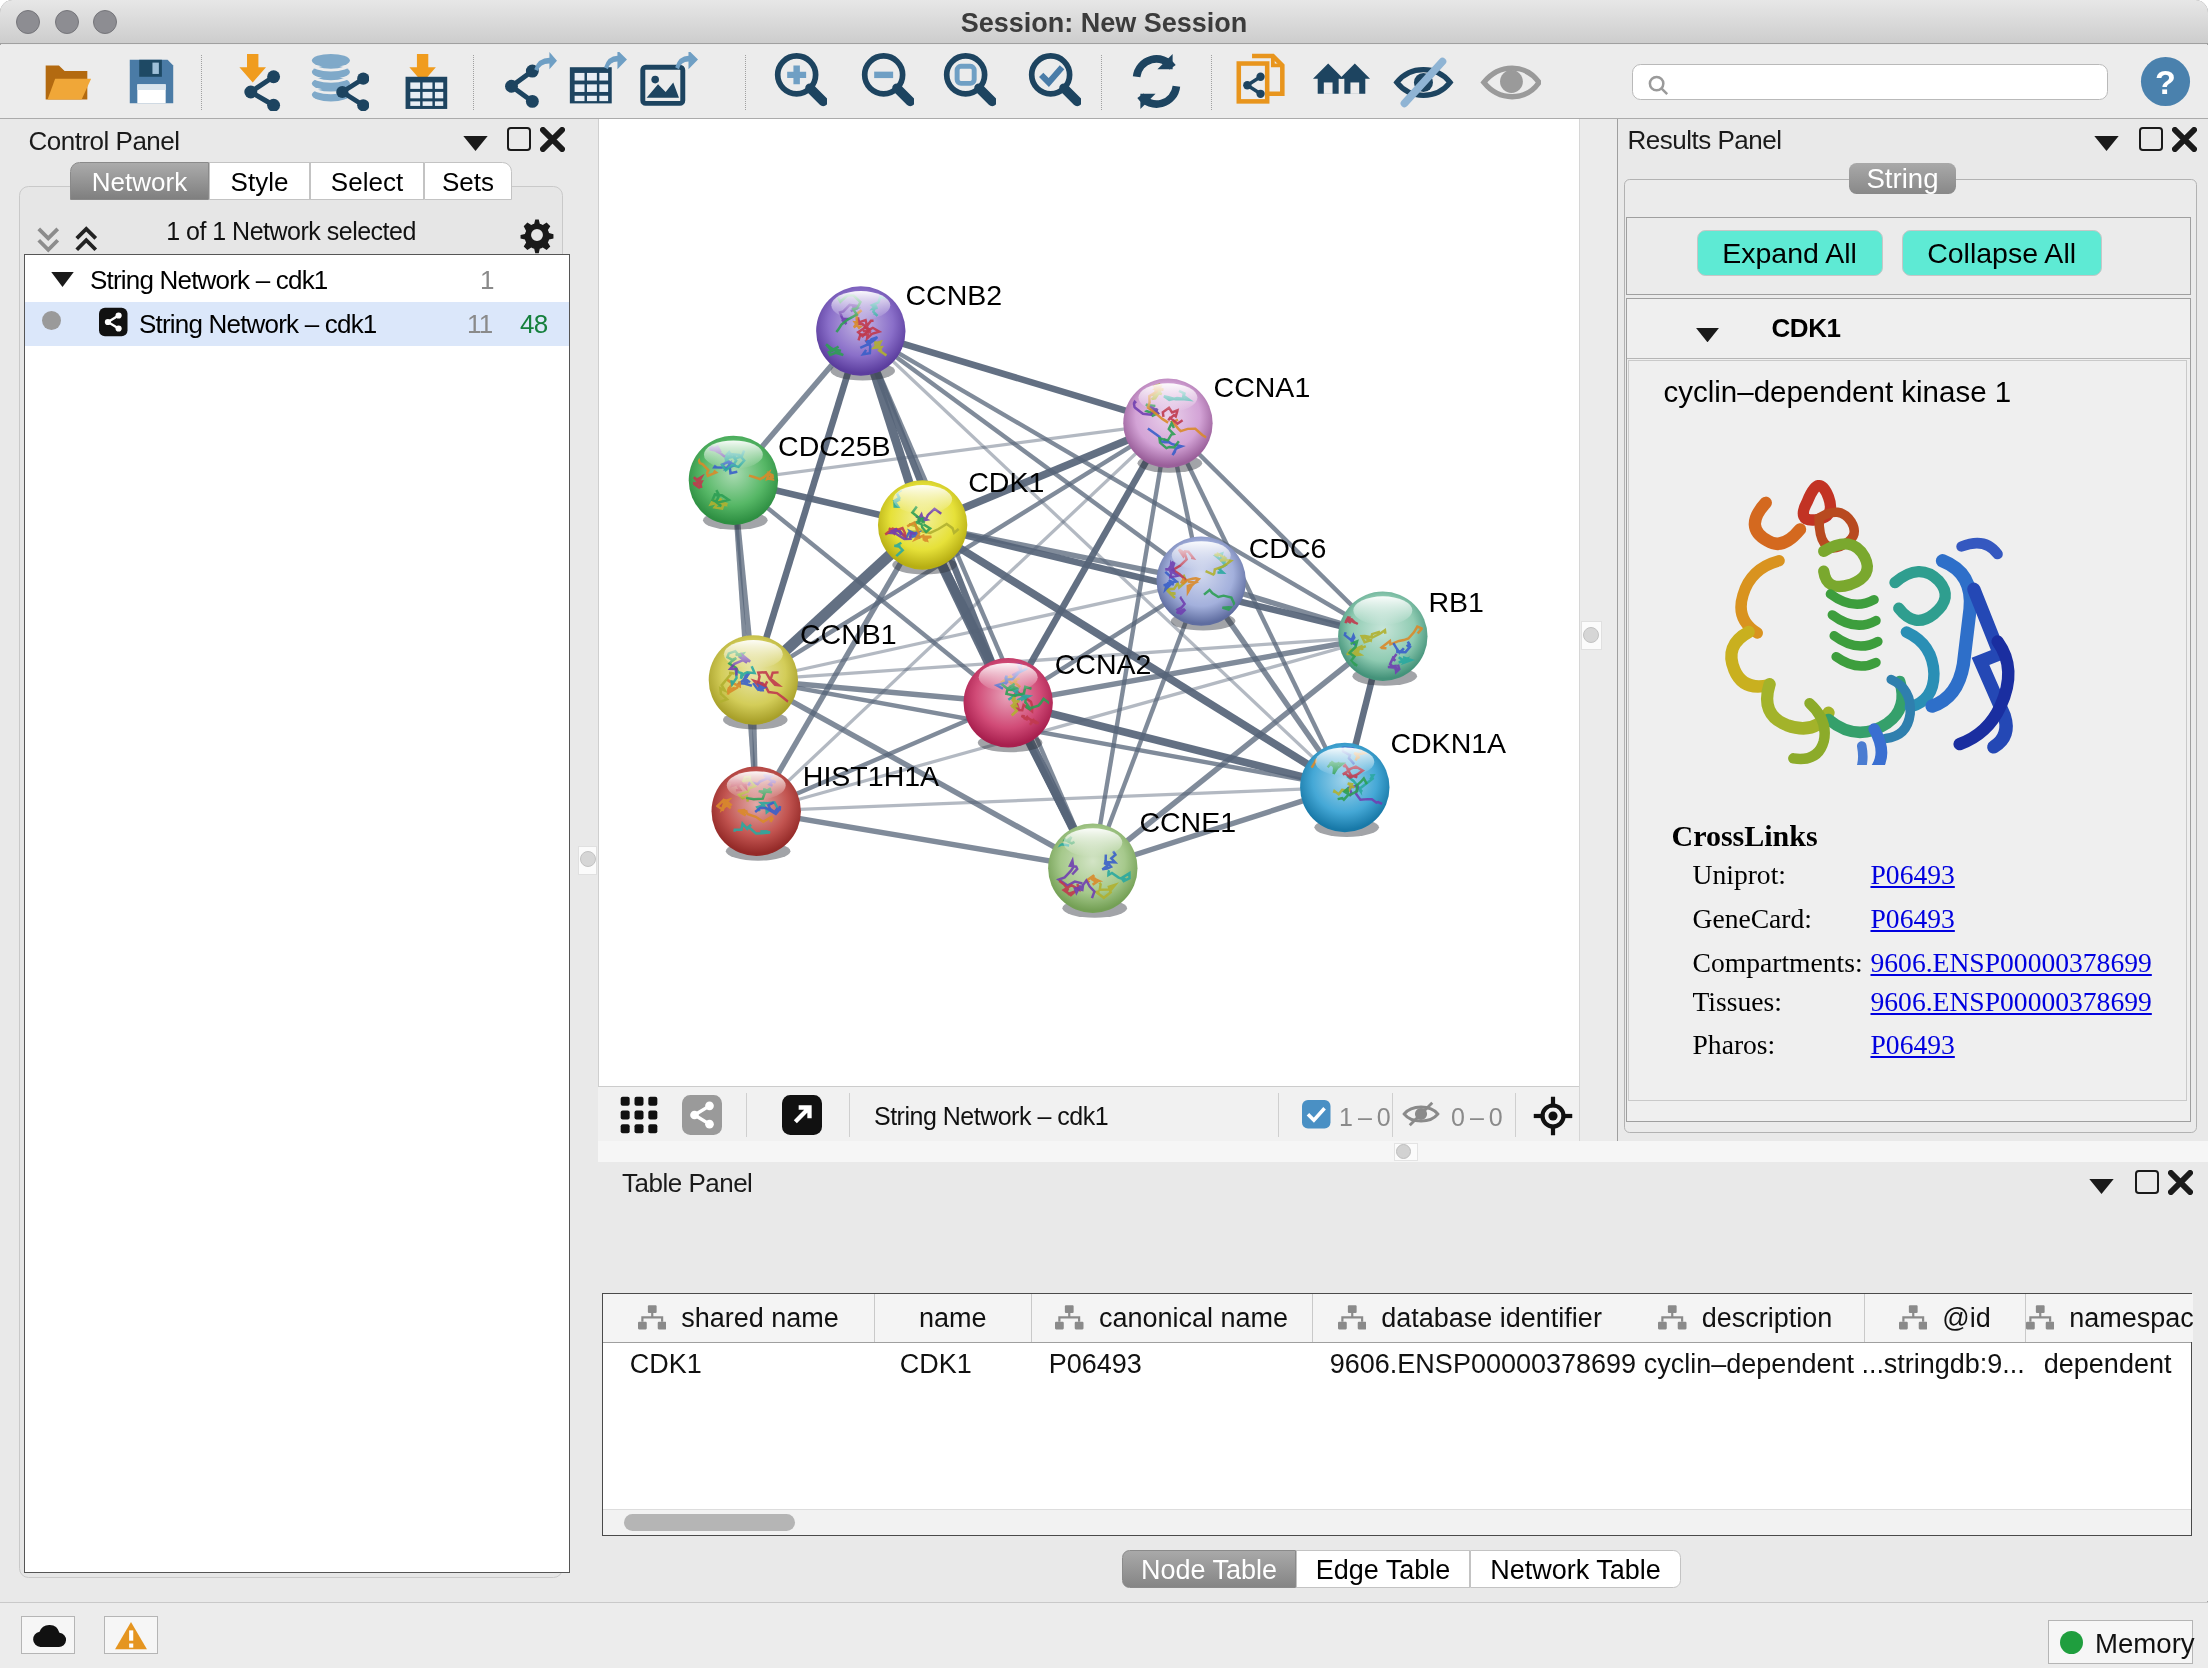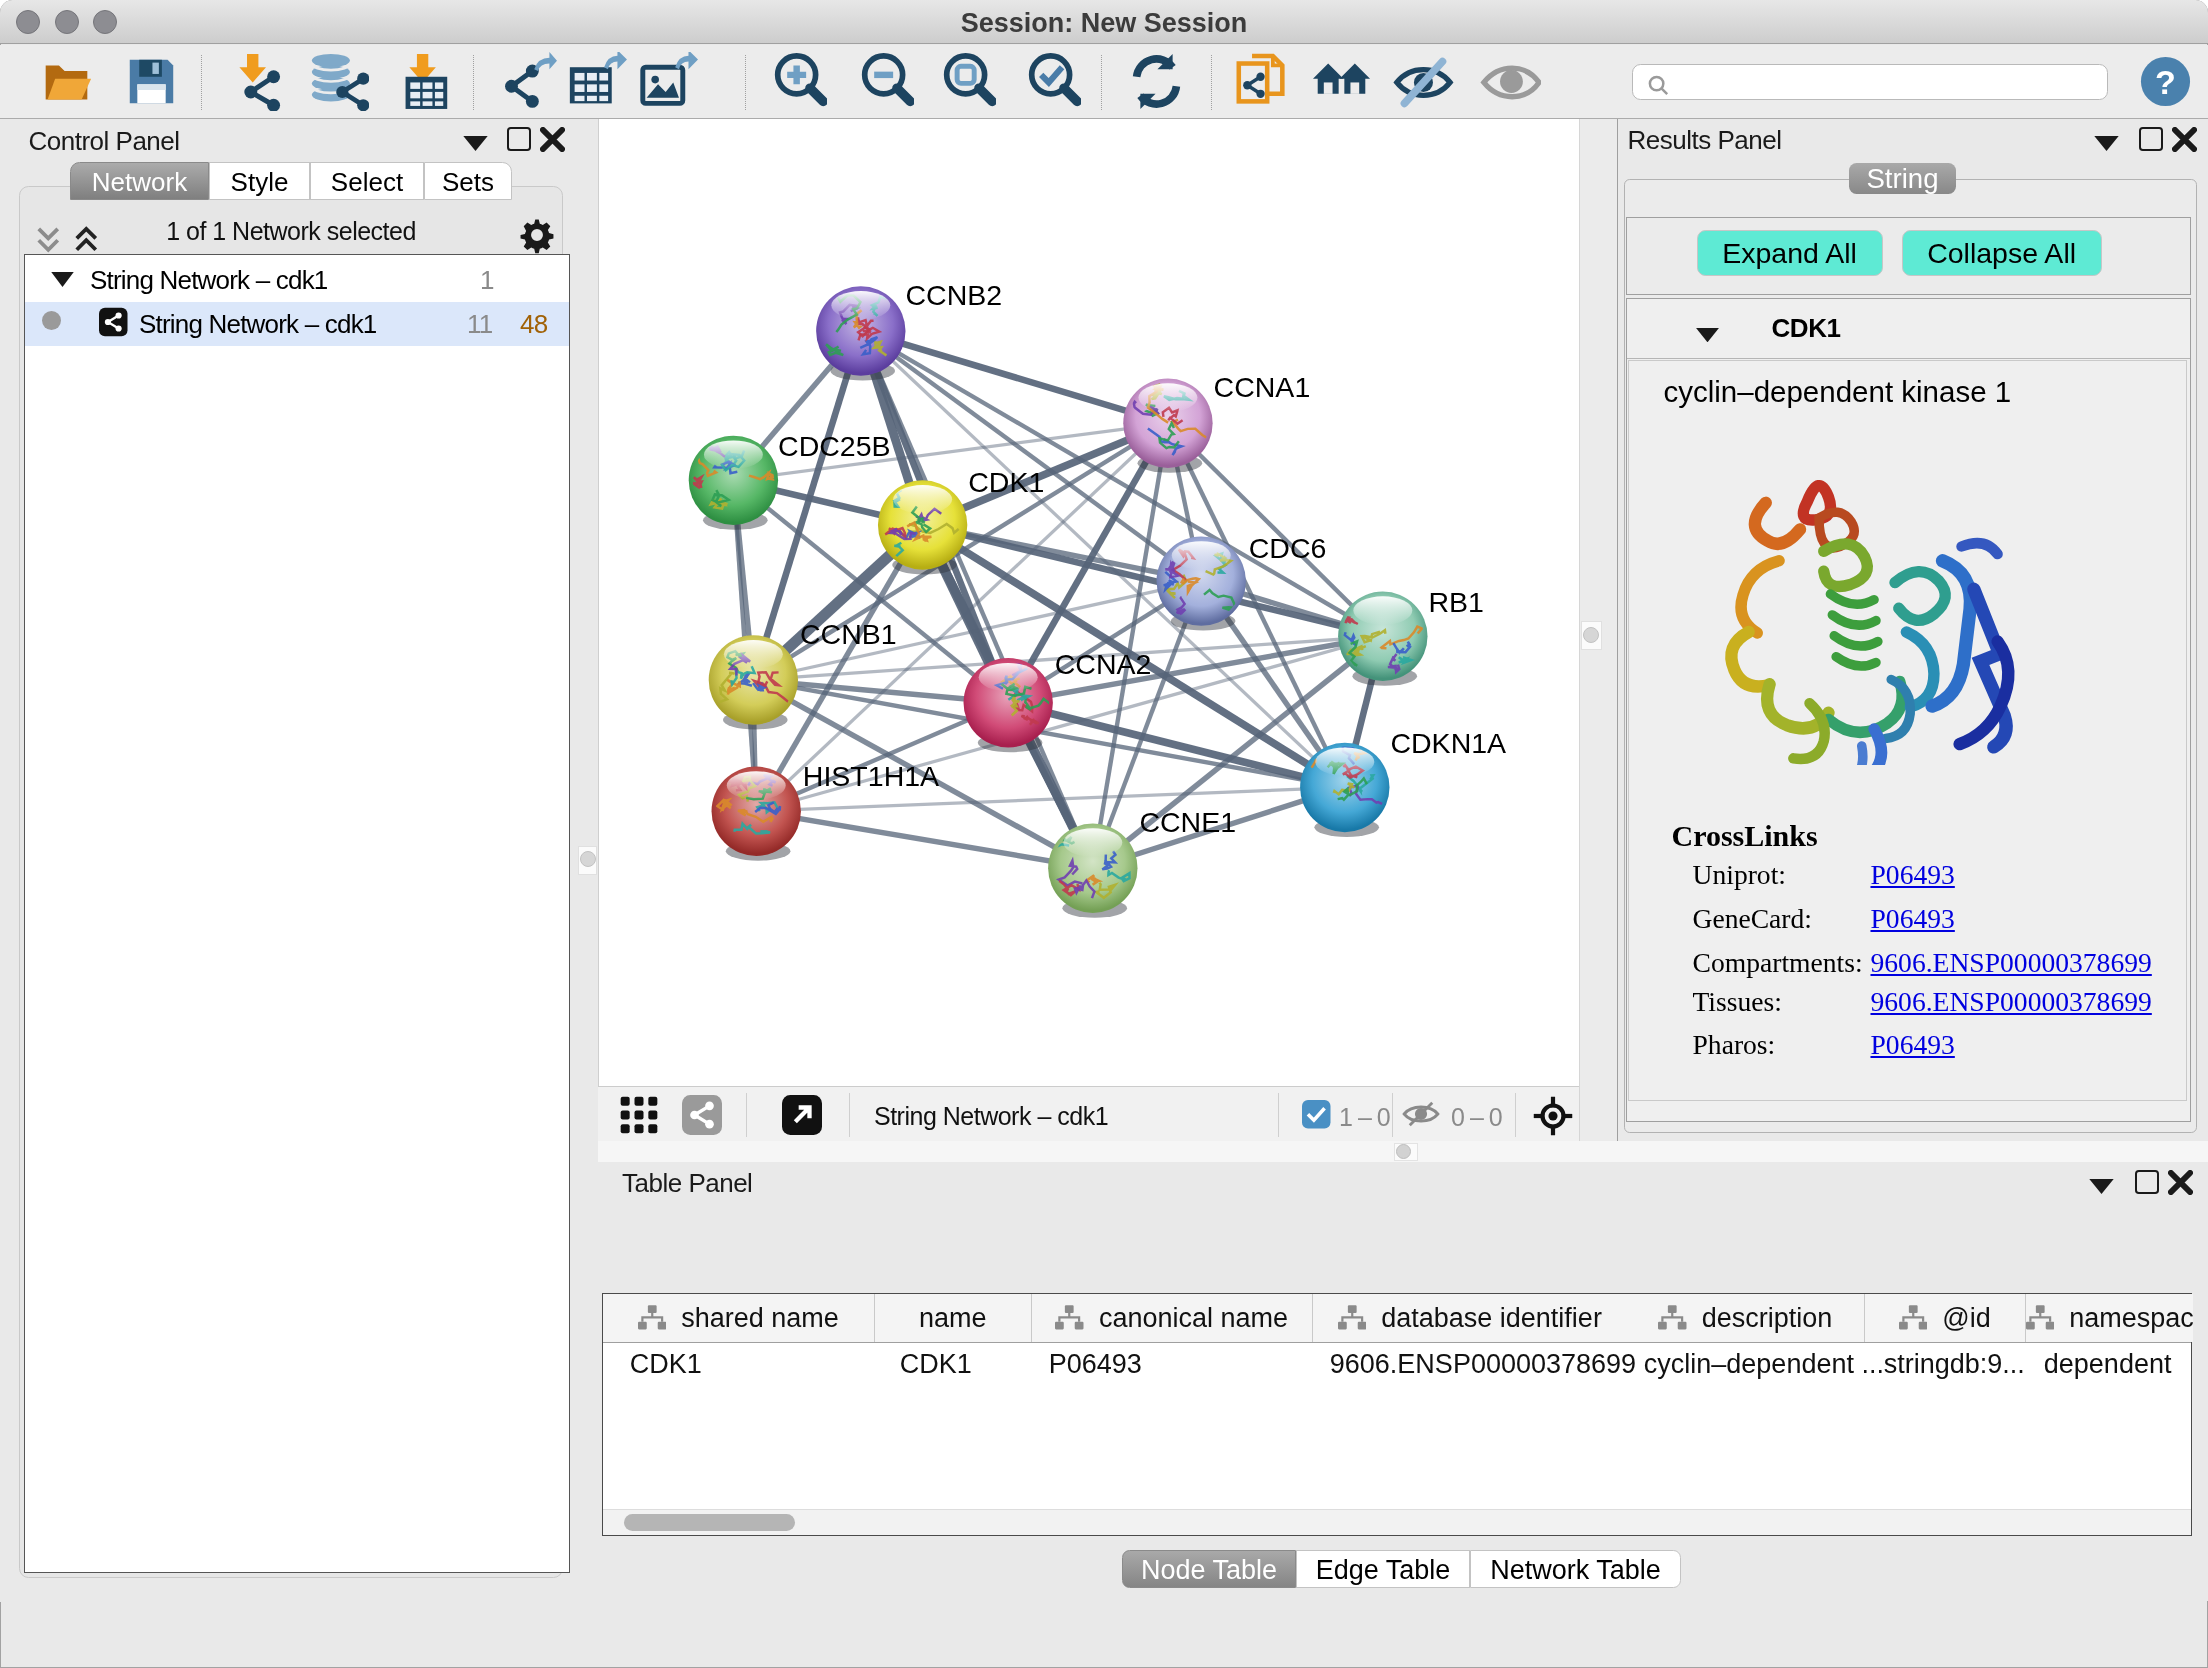--- a/index.html
+++ b/index.html
@@ -282,21 +282,21 @@
             <rect x="0" y="0" width="24" height="24" rx="5" fill="#111"></rect>
             <g fill="#fff">
               <circle cx="16.5" cy="6.5" r="2.6"></circle>
               <circle cx="7.5" cy="12" r="2.6"></circle>
               <circle cx="16.5" cy="17.5" r="2.6"></circle>
               <path d="M7.5 12 L16.5 6.5 M7.5 12 L16.5 17.5" stroke="#fff" stroke-width="2"></path>
             </g>
           </svg>
       <span style="position:absolute;left:114px;top:6.7px;">String Network – cdk1</span>
       <span style="position:absolute;left:442px;top:6.7px;color:#8a8a8a;">11</span>
-      <span style="position:absolute;left:495px;top:6.7px;color:#a16207;">48</span>
+      <span style="position:absolute;left:495px;top:6.7px;color:#15803d;">48</span>
     </div>
   </div>
 </div>
 
 <div id="canvas" class="abs">
   <svg id="net" width="981" height="967" viewBox="0 0 1031 1017">
         <defs>
           <linearGradient id="shine" x1="0" y1="0" x2="0" y2="1">
             <stop offset="0" stop-color="#ffffff" stop-opacity="0.95"></stop>
             <stop offset="1" stop-color="#ffffff" stop-opacity="0"></stop>
@@ -847,14 +847,32 @@
     <div style="position:absolute;left:0;bottom:0;width:100%;height:26px;background:#f2f2f2;border-top:1px solid #ddd;">
       <div style="position:absolute;left:21px;top:3.8px;width:171px;height:17px;background:#b5b5b5;border-radius:8.6px;"></div>
     </div>
   </div>
 
   <div style="position:absolute;left:524px;top:388px;width:174px;height:38px;background:linear-gradient(#a9a9a9,#858585);border:1px solid #8a8a8a;border-radius:7.6px 0 0 7.6px;color:#fff;font-size:27px;text-align:center;line-height:38px;">Node Table</div>
   <div style="position:absolute;left:698px;top:388px;width:174px;height:38px;background:#fff;border:1px solid #c3c3c3;color:#000;font-size:27px;text-align:center;line-height:38px;">Edge Table</div>
   <div style="position:absolute;left:872px;top:388px;width:211px;height:38px;background:#fff;border:1px solid #c3c3c3;border-radius:0 7.6px 7.6px 0;color:#000;font-size:27px;text-align:center;line-height:38px;">Network Table</div>
 </div>
 
+<div id="statusbar" class="abs">
+  <div style="position:absolute;left:21px;top:13.3px;width:54px;height:38px;background:#f6f6f6;border:1px solid #b5b5b5;">
+        <svg style="position:absolute;left:8.6px;top:6.7px;" width="36" height="25" viewBox="0 0 38 26">
+          <path fill="#111" d="M10 24 a8 8 0 0 1 -1-15.9 A11 11 0 0 1 30 9 a7.5 7.5 0 0 1 -1 15z"></path>
+        </svg>
+      </div>
+  <div style="position:absolute;left:104px;top:13.3px;width:54px;height:38px;background:#f6f6f6;border:1px solid #b5b5b5;">
+        <svg style="position:absolute;left:8.6px;top:3.8px;" width="34" height="30" viewBox="0 0 36 32">
+          <path fill="#e59520" d="M18 1 L35 30 H1 Z"></path>
+          <rect x="16" y="10" width="4.4" height="11" fill="#fff"></rect>
+          <rect x="16" y="24" width="4.4" height="4.4" fill="#fff"></rect>
+        </svg>
+      </div>
+  <div style="position:absolute;left:2048px;top:17px;width:145px;height:44px;background:#f6f6f6;border:1px solid #b5b5b5;">
+    <span style="position:absolute;left:11.4px;top:9.5px;width:23px;height:23px;border-radius:50%;background:#1f9e3e;"></span>
+    <span style="position:absolute;left:46px;top:6.7px;font-size:27.6px;color:#111;">Memory</span>
+  </div>
+</div>
 </div>
 
 
 </body></html>

